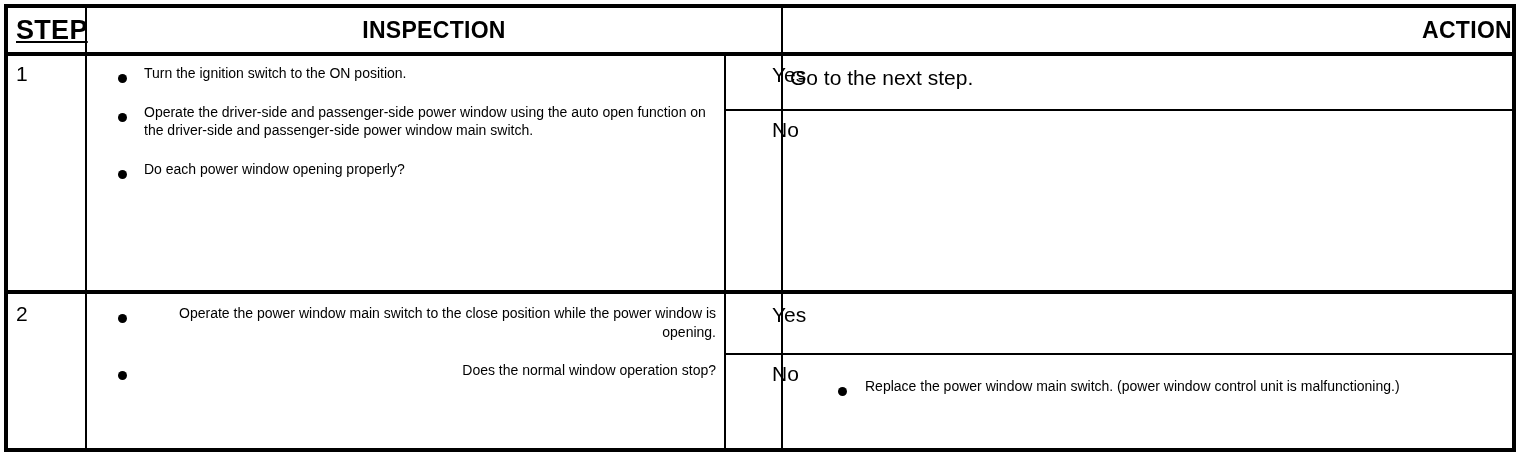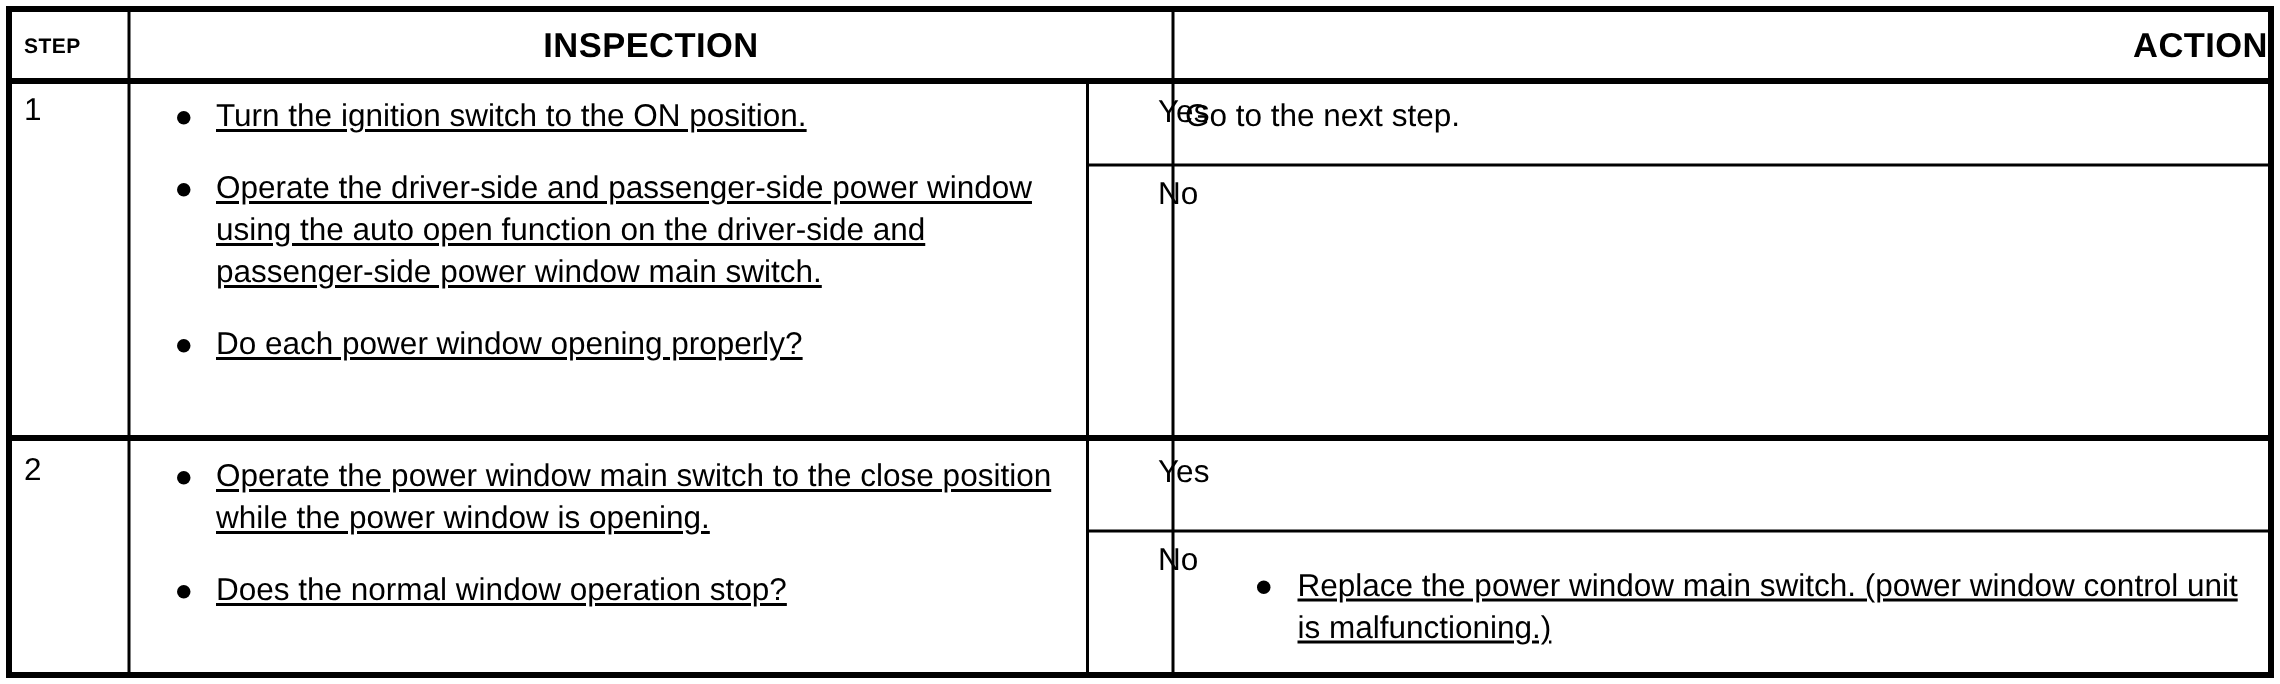--- a/index.html
+++ b/index.html
@@ -75,21 +75,22 @@
     width: 729px;
     justify-content: flex-end;
   }
   .hdr-label {
     font-size: 23px;
     font-weight: bold;
     letter-spacing: 0.3px;
     line-height: 1;
   }
   .hdr-step .hdr-label {
-    font-size: 14px;
+    font-size: 27px;
+    text-decoration: underline;
   }
 
   
   .stepnum {
     position: absolute;
     left: 0;
     width: 77px;
     box-sizing: border-box;
     padding-left: 8px;
     padding-top: 6px;
@@ -130,23 +131,22 @@
   
   .blist {
     list-style: none;
     margin: 0;
     padding: 0;
   }
   .bitem {
     position: relative;
     padding-left: 33px;
     margin-bottom: 20px;
-    font-size: 21px;
+    font-size: 14px;
     line-height: 1.33;
-    text-decoration: underline;
   }
   .bitem:last-child {
     margin-bottom: 0;
   }
   .bitem .dot {
     position: absolute;
     left: 8px;
     top: 10px;
     width: 9px;
     height: 9px;
@@ -231,21 +231,21 @@
     <div class="yn-cell" style="top:103px;">
       <span>No</span>
     </div>
 
     <div class="hrule thick" style="top:282px; width:1504px;"></div>
 
     <div class="stepnum" style="top:288px;">
       <span>2</span>
     </div>
 
-    <div class="insp-cell" style="top:288px;">
+    <div class="insp-cell" style="top:288px;text-align:right;">
       <ul class="blist">
         <li class="bitem">
           <span class="dot"></span>
           <span>Operate the power window main switch to the close position while the power window is opening.</span>
         </li>
         <li class="bitem">
           <span class="dot"></span>
           <span>Does the normal window operation stop?</span>
         </li>
       </ul>

